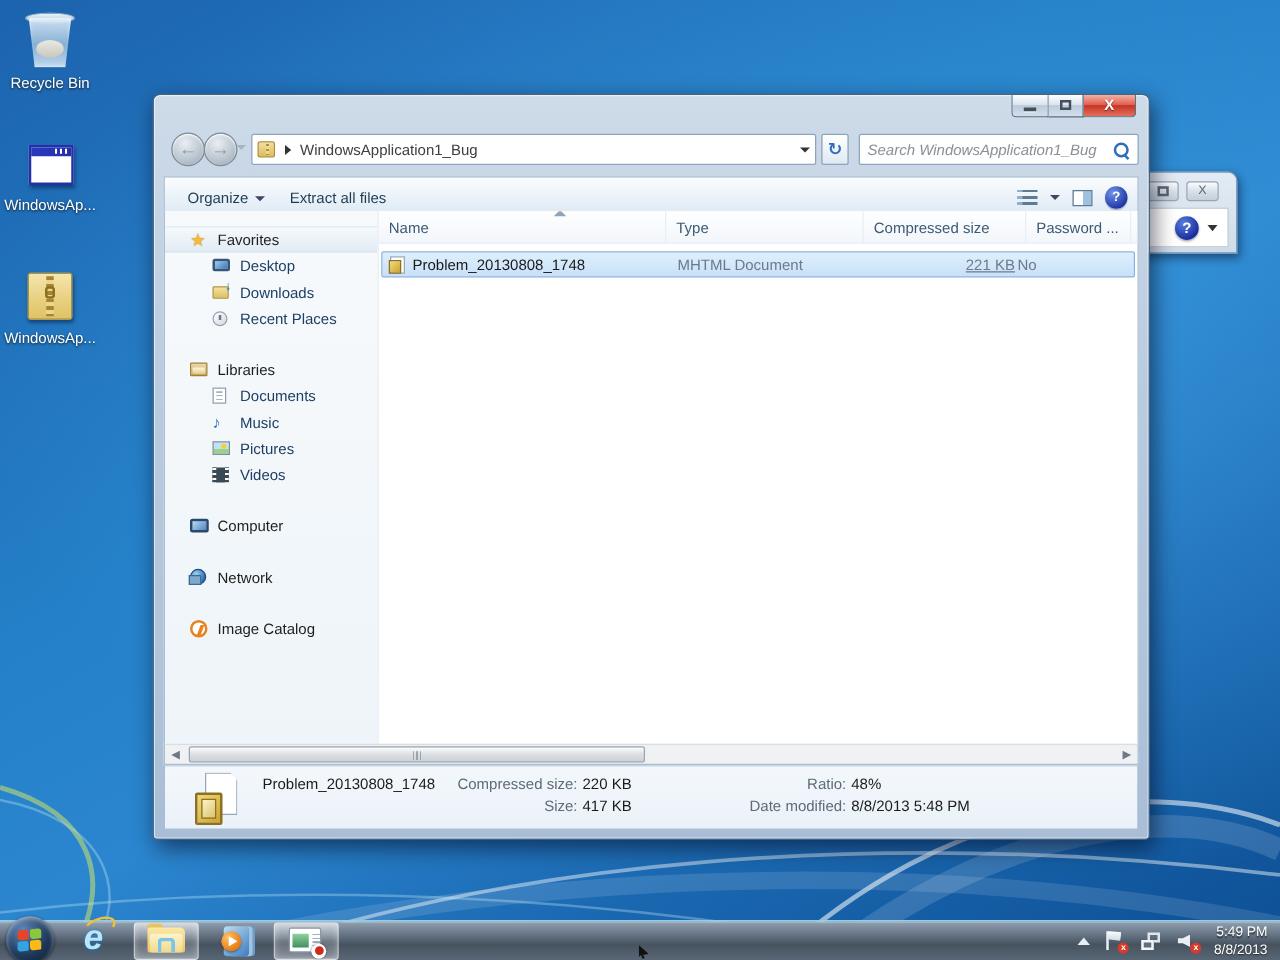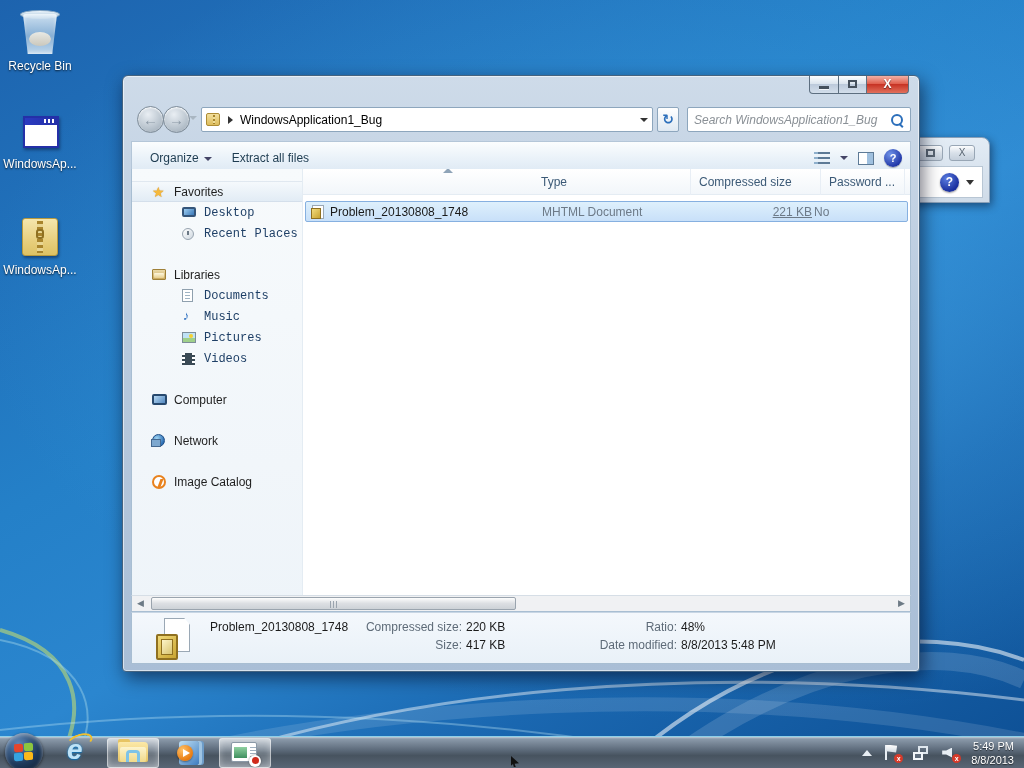--- a/index.html
+++ b/index.html
@@ -72,21 +72,21 @@
   
   .addr-row { position:absolute; left:8px; right:8px; top:30px; height:28px; }
   .navcirc { position:absolute; top:0; width:27px; height:27px; border-radius:50%;
       background:radial-gradient(circle at 40% 30%, #e9eef3, #b9c4ce 60%, #98a5b1); border:1px solid #7e8c99;
       color:#8b98a5; text-align:center; line-height:25px; font-size:15px; box-shadow:inset 0 1px 2px #fff; }
   .nav-drop { position:absolute; left:58px; top:10px; width:0; height:0; border-left:4px solid transparent; border-right:4px solid transparent; border-top:4px solid #a9b6c2; }
   .addrbox { position:absolute; left:70px; width:452px; top:1px; height:25px; background:#fff; border:1px solid #8da6bd; border-radius:2px; display:flex; align-items:center; padding:0 4px; }
   .zip16 { width:14px; height:13px; border-radius:2px; background:linear-gradient(180deg,#f2df9c,#ddbd5e); border:1px solid #ad8c34; position:relative; flex:none;}
   .zip16:after { content:""; position:absolute; left:6px; top:1px; bottom:1px; width:2px; background:repeating-linear-gradient(180deg,#a8842c 0 2px,#eedf9c 2px 4px);}
   .crumb-arrow { width:0; height:0; border-top:4px solid transparent; border-bottom:4px solid transparent; border-left:5px solid #333; margin:0 7px 0 8px; flex:none;}
-  .addr-text { color:#000000; white-space:nowrap; }
+  .addr-text { color:#404040; white-space:nowrap; }
   .addr-drop { margin-left:auto; width:0; height:0; border-left:4px solid transparent; border-right:4px solid transparent; border-top:4px solid #333; }
   .refreshbtn { position:absolute; left:526px; top:1px; width:22px; height:25px; background:linear-gradient(180deg,#fff,#dfe9f2); border:1px solid #8da6bd; border-radius:2px; color:#2c6fbb; text-align:center; line-height:23px; font-size:14px; font-weight:bold;}
   .searchbox { position:absolute; left:556px; right:0; top:1px; height:25px; background:#fff; border:1px solid #8da6bd; border-radius:2px; display:flex; align-items:center; padding:0 6px; }
   .search-ph { color:#8a9096; font-style:italic; white-space:nowrap; }
   .mag { margin-left:auto; position:relative; width:14px; height:14px; flex:none;}
   .mag:before { content:""; position:absolute; left:1px; top:1px; width:8px; height:8px; border:2px solid #2c6fbb; border-radius:50%; }
   .mag:after { content:""; position:absolute; left:10px; top:10px; width:5px; height:2px; background:#2c6fbb; transform:rotate(45deg); transform-origin:0 0; }
 
   
   .cmdbar { position:absolute; left:8px; right:8px; top:65px; height:28px;
@@ -99,21 +99,21 @@
   .views-ic:before { content:""; position:absolute; left:0; top:0; width:4px; height:13px; background:repeating-linear-gradient(180deg,#8fb0cc 0 2px, transparent 2px 5px);}
   .pane-ic { width:16px; height:13px; border:1px solid #5d7a96; background:linear-gradient(90deg,#fff 0 55%, #9fc0df 55% 100%);}
   .help-ic { width:18px; height:18px; border-radius:50%; background:radial-gradient(circle at 35% 30%, #6f93e8, #1d33a5 75%); color:#fff; font-weight:bold; font-size:11px; line-height:18px; text-align:center; box-shadow:0 1px 1px rgba(0,0,0,.3);}
 
   
   .content { position:absolute; left:8px; right:8px; top:93px; bottom:59px; background:#fff; border:1px solid #a8bed2; border-top:none; display:flex; }
   .sidebar { width:170px; flex:none; background:linear-gradient(180deg,#f7fafc,#eef4f9); padding-top:12px; overflow:hidden; }
   .sb-row { height:21px; display:flex; align-items:center; color:#1e3f66; white-space:nowrap; }
   .sb-head { padding-left:20px; font-size:12px; color:#1f1f1f; }
   .sb-head.hl { background:linear-gradient(180deg,#f5f9fc,#e2ecf5); border-top:1px solid #e0e8f0; border-bottom:1px solid #d4dfeb; }
-  .sb-item { padding-left:50px;font-family:Liberation Mono, monospace; }
+  .sb-item { padding-left:38px; }
   .sb-gap { height:20px; }
   .sb-ic { width:16px; height:14px; margin-right:6px; position:relative; flex:none; }
   .star { color:#f5b93c; font-size:14px; line-height:14px; text-shadow:0 0 1px #b7791f; }
   .mon { width:14px; height:10px; border:2px solid #35557a; border-radius:2px; background:linear-gradient(135deg,#9ecdf0,#3a78b8); margin-top:1px;}
   .dlfolder { width:13px; height:10px; background:linear-gradient(180deg,#f4e29a,#e0c064); border:1px solid #b39136; border-radius:1px; margin-top:2px; position:relative;}
   .dlfolder:after { content:"↓"; position:absolute; right:-3px; top:-6px; color:#2d6fc1; font-weight:bold; font-size:10px;}
   .clockic { width:12px; height:12px; border:1.5px solid #98a4b0; border-radius:50%; background:linear-gradient(135deg,#fff,#cfd8e0); margin-top:1px; position:relative;}
   .clockic:after { content:""; position:absolute; left:4px; top:2px; width:1.5px; height:4px; background:#6b7885;}
   .libfolder { width:14px; height:11px; background:linear-gradient(180deg,#ead9a8,#caa85e); border:1px solid #9f8038; border-radius:1px; margin-top:1px; position:relative;}
   .libfolder:after { content:""; position:absolute; left:1px; top:3px; right:1px; height:5px; background:linear-gradient(180deg,#fdf6dd,#e7cf8e); border-radius:1px;}
@@ -311,20 +311,26 @@
           <span>Favorites</span>
         </div>
       <div class="sb-row sb-item">
           <span class="sb-ic">
             <span class="mon" style="display:block;"></span>
           </span>
           <span>Desktop</span>
         </div>
       <div class="sb-row sb-item">
           <span class="sb-ic">
+            <span class="dlfolder" style="display:block;"></span>
+          </span>
+          <span>Downloads</span>
+        </div>
+      <div class="sb-row sb-item">
+          <span class="sb-ic">
             <span class="clockic" style="display:block;"></span>
           </span>
           <span>Recent Places</span>
         </div>
       <div class="sb-gap"></div>
       <div class="sb-row sb-head">
           <span class="sb-ic">
             <span class="libfolder" style="display:block;"></span>
           </span>
           <span>Libraries</span>
@@ -370,20 +376,21 @@
           <span class="sb-ic">
             <span class="catic" style="display:block;"></span>
           </span>
           <span>Image Catalog</span>
         </div>
     </div>
 
     <div class="flist">
       <div class="colheads">
         <div class="sortmark"></div>
+        <div class="colh" style="left:0; width:230px;">Name</div>
         <div class="colh" style="left:388px; width:130px;">Compressed size</div>
         <div class="colh" style="left:230px; width:158px;">Type</div>
         <div class="colh" style="left:518px; width:84px;">Password ...</div>
         <div class="colh" style="left:602px; width:20px; border-right:none;">Si</div>
       </div>
       <div class="filerow">
         <span class="mht16"></span>
         <span class="cell" style="width:204px;">Problem_20130808_1748</span>
         <span class="cell graytxt" style="width:158px; padding-left:8px;">MHTML Document</span>
         <span class="cell graytxt" style="width:120px; text-align:right;text-decoration:underline;">221 KB</span>

